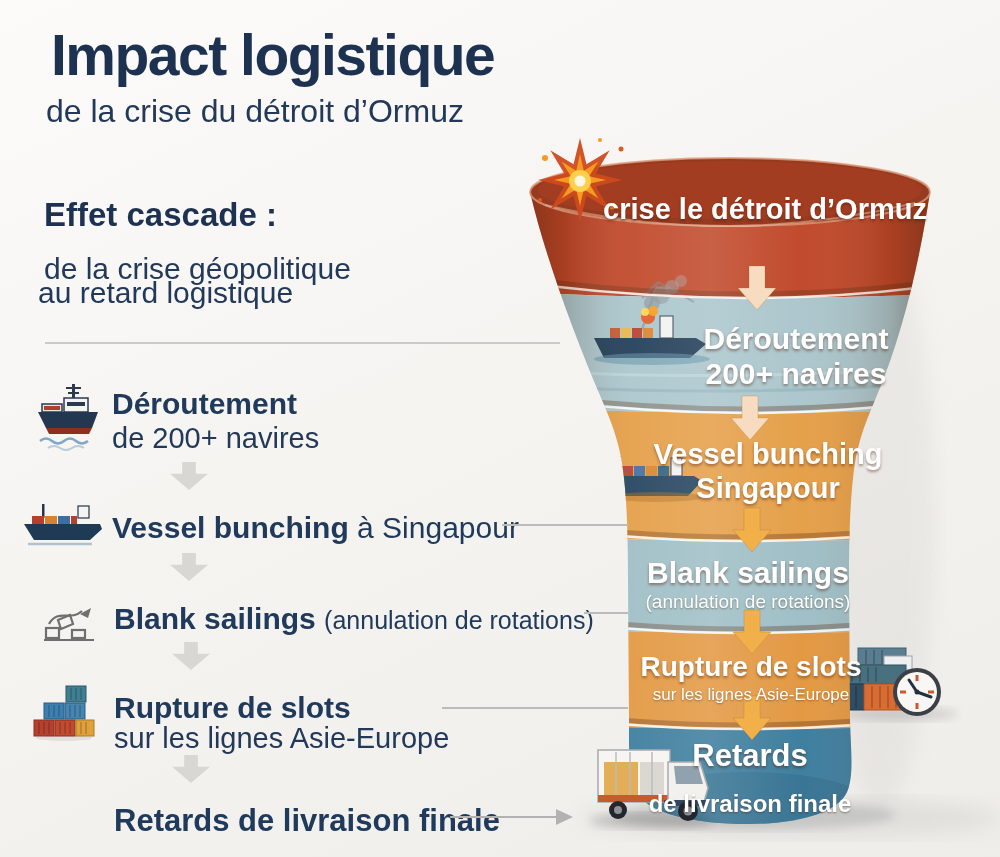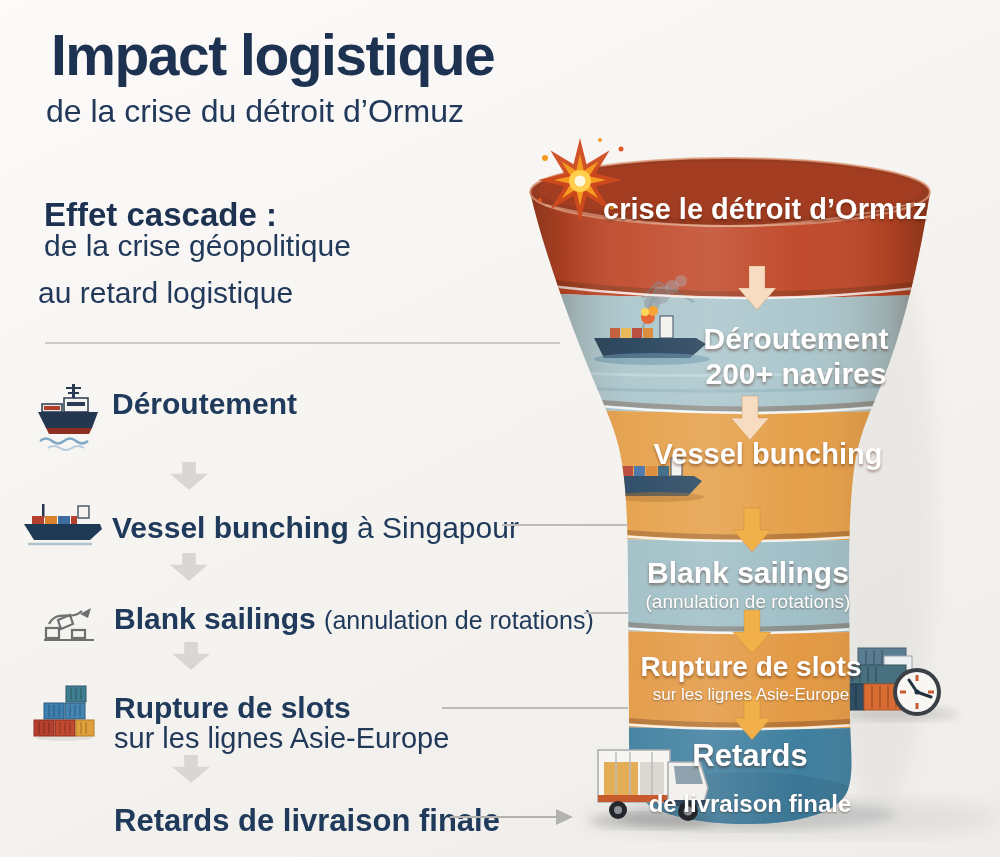--- a/index.html
+++ b/index.html
@@ -198,58 +198,60 @@
 
   <div class="funnel-label s1" style="left:765px;top:191px;">
     <div class="fl-main">crise le détroit d’Ormuz</div>
   </div>
   <div class="funnel-label s2" style="left:796px;top:321px;">
     <div class="fl-main">Déroutement</div>
     <div class="fl-main">200+ navires</div>
   </div>
   <div class="funnel-label s3" style="left:768px;top:437px;">
     <div class="fl-main">Vessel bunching</div>
+    <div class="fl-main">Singapour</div>
   </div>
   <div class="funnel-label s4" style="left:748px;top:556px;">
     <div class="fl-main">Blank sailings</div>
     <div class="fl-note">(annulation de rotations)</div>
   </div>
   <div class="funnel-label s5" style="left:751px;top:652px;">
     <div class="fl-main">Rupture de slots</div>
     <div class="fl-note">sur les lignes Asie-Europe</div>
   </div>
   <div class="funnel-label s6" style="left:750px;top:739px;">
     <div class="fl-main">Retards</div>
     <div class="fl-note">de livraison finale</div>
   </div>
 
   <div class="abs page-title" style="left:44px;top:22px;margin-left:7px;">Impact logistique</div>
   <div class="abs cascade-heading" style="left:44px;top:196px;">Effet cascade :</div>
 
   <div class="abs page-subtitle" style="left:46px;top:93px;">de la crise du détroit d’Ormuz</div>
-  <div class="abs cascade-line" style="left:44px;top:229px;">de la crise géopolitique</div>
+  <div class="abs cascade-line" style="left:44px;top:252px;">de la crise géopolitique</div>
   <div class="abs cascade-line" style="left:38px;top:276px;text-align:center;">au retard logistique</div>
 
   <div class="abs divider" style="left:45px;top:342px;width:515px;"></div>
 
   <span class="abs" style="left:36px;top:378px;">
     <svg width="66" height="74" viewBox="0 0 66 74">
       <rect x="36" y="6" width="3" height="18" fill="#2a3a50"></rect>
       <path d="M30 10 H45 M32 15 H43" stroke="#2a3a50" stroke-width="2"></path>
       <rect x="28" y="20" width="24" height="14" fill="#f5f4f1" stroke="#2a3a50" stroke-width="1.5"></rect>
       <rect x="31" y="24" width="18" height="4" fill="#2a3a50"></rect>
       <rect x="6" y="26" width="20" height="8" fill="#e8e6e2" stroke="#2a3a50" stroke-width="1.5"></rect>
       <rect x="8" y="28" width="16" height="4" fill="#b0402c"></rect>
       <path d="M2 34 L62 34 L56 50 L10 50 Z" fill="#233750"></path>
       <path d="M10 50 L56 50 L53 56 L13 56 Z" fill="#8e2f22"></path>
       <path d="M4 63 q6 -5 12 0 q6 5 12 0 q6 -5 12 0 q6 5 12 0" stroke="#7fa8c6" stroke-width="2.5" fill="none"></path>
       <path d="M12 70 q6 -4 12 0 q6 4 12 0 q6 -4 12 0" stroke="#9dbbd2" stroke-width="2" fill="none" opacity="0.7"></path>
     </svg>
   </span>
   <div class="abs step-title" style="left:112px;top:387px;">Déroutement</div>
+  <div class="abs step-sub" style="left:112px;top:422px;">de 200+ navires</div>
 
   <div class="abs gray-arrow" style="left:170px;top:462px;"></div>
 
   <span class="abs" style="left:22px;top:498px;">
     <svg width="84" height="52" viewBox="0 0 84 52">
       <rect x="20" y="6" width="2.5" height="14" fill="#24364d"></rect>
       <rect x="56" y="8" width="11" height="12" fill="#f5f4f1" stroke="#24364d" stroke-width="1.2"></rect>
       <rect x="10" y="18" width="12" height="8" fill="#b5402f"></rect>
       <rect x="23" y="18" width="12" height="8" fill="#d9822b"></rect>
       <rect x="36" y="18" width="12" height="8" fill="#3d6e9e"></rect>

